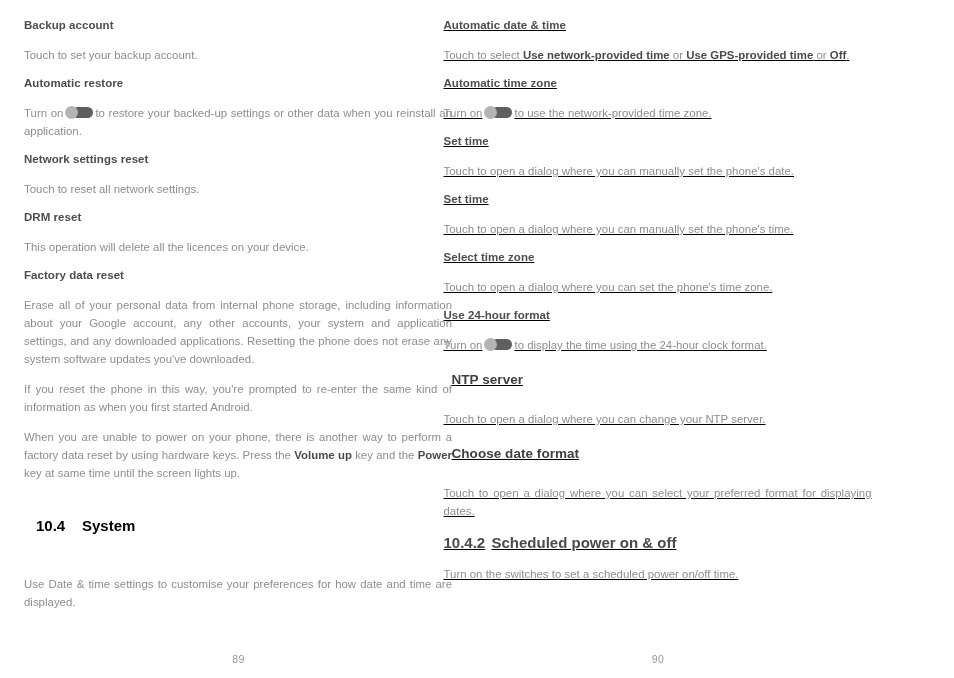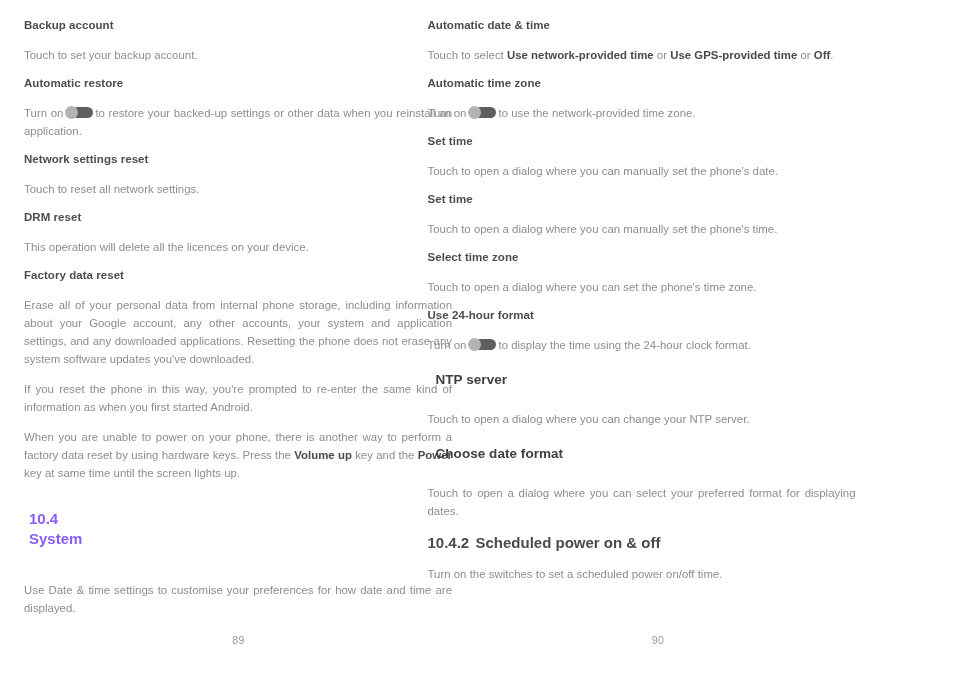--- a/index.html
+++ b/index.html
@@ -26,26 +26,27 @@
     position: relative;
     box-sizing: border-box;
   }
   .page-body {
     position: absolute;
     top: 18px;
     left: 24px;
     width: 428px;
   }
   .page.right .page-body {
-    left: 8px;
+    left: 24px;
     width: 428px;
+    text-decoration: underline;
   }
   .page-number {
     position: absolute;
-    bottom: 32px;
+    bottom: 13px;
     left: 0;
     width: 477px;
     text-align: center;
     font-size: 10.5px;
     color: #9a9a9a;
     letter-spacing: 0.3px;
   }
 
   
   h3.sub-head {
@@ -53,26 +54,25 @@
     font-weight: bold;
     color: #4d4d4d;
     margin: 0 0 0 0;
     padding: 0;
     line-height: 15px;
     letter-spacing: 0.05px;
   }
   h2.section-head {
     font-size: 15px;
     font-weight: bold;
-    color: #8b5cf6;
-    margin: 5px;
+    color: #000000;
+    margin: 12px;
     padding: 0;
     line-height: 20px;
     display: flex;
-    flex-direction: column;
   }
   h2.section-head .num {
     display: inline-block;
     min-width: 46px;
   }
   h3.numbered-head {
     font-size: 15px;
     font-weight: bold;
     color: #4a4a4a;
     margin: 0;

